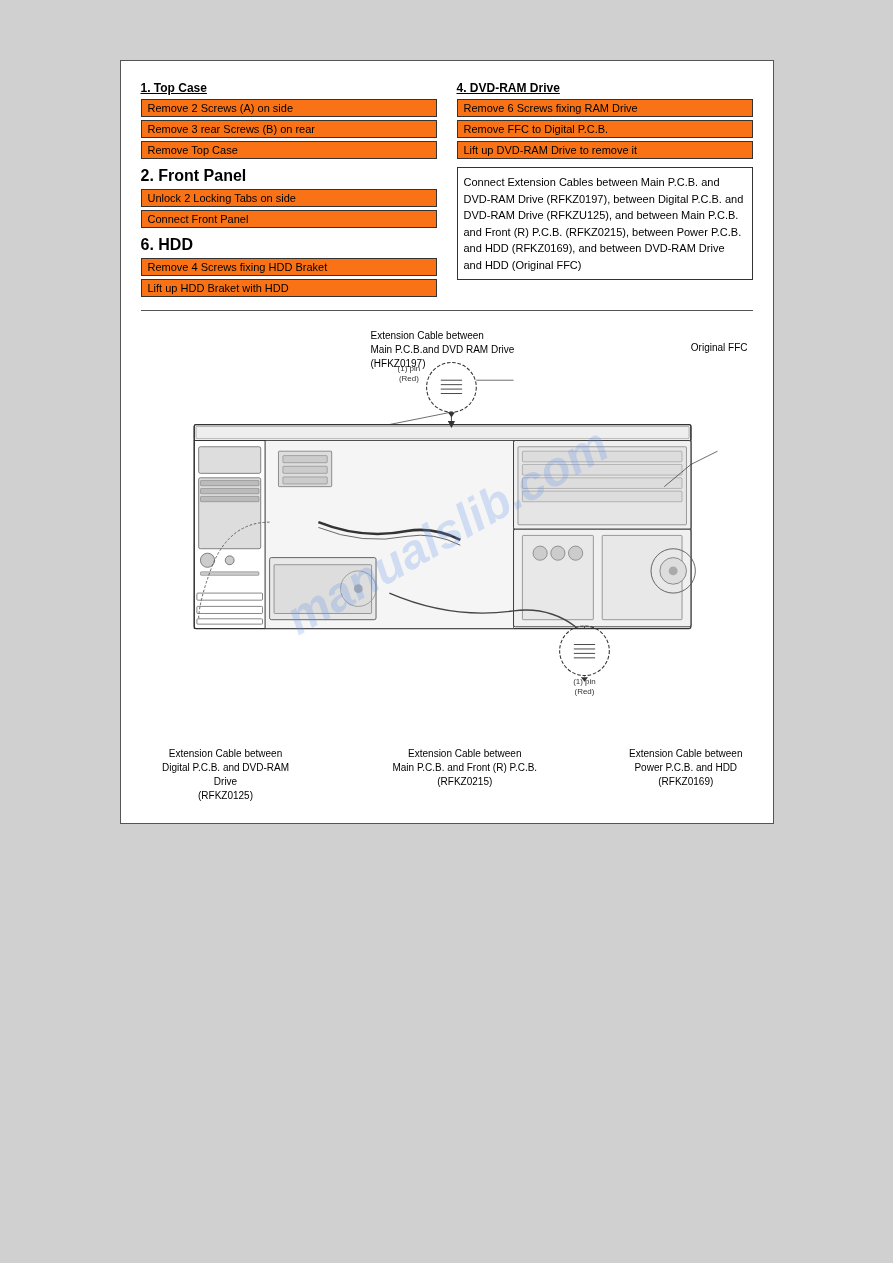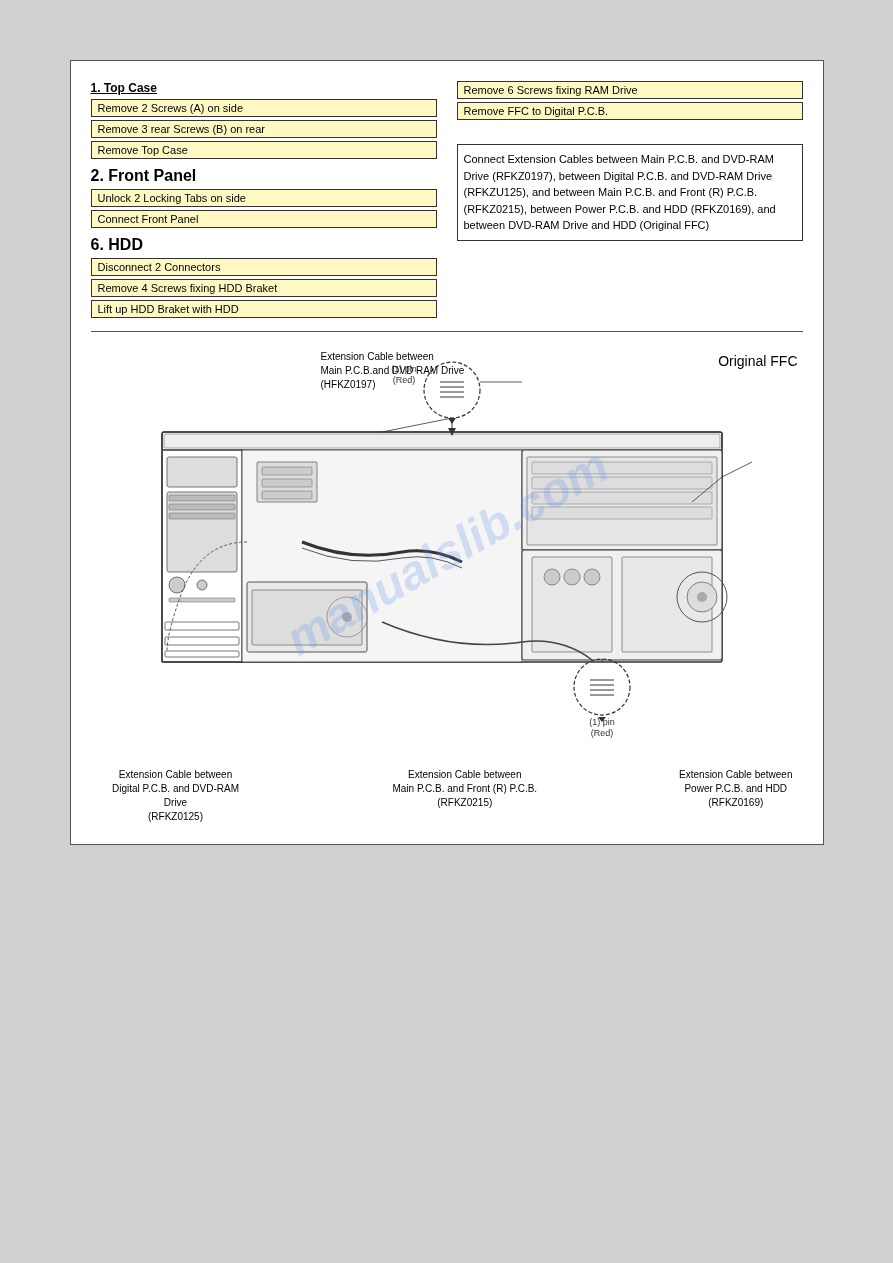--- a/index.html
+++ b/index.html
@@ -9,21 +9,21 @@
       min-height: 1263px;
       font-family: Arial, sans-serif;
       font-size: 12px;
       display: flex;
       justify-content: center;
       align-items: flex-start;
       padding: 60px 30px;
     }
     .page-container {
       background: #ffffff;
-      width: 754px;
+      width: 654px;
       padding: 20px;
       border: 1px solid #555;
     }
     .top-section {
       display: flex;
       gap: 20px;
       margin-bottom: 10px;
     }
     .left-col {
       flex: 1;
@@ -35,34 +35,34 @@
       font-size: 12px;
       font-weight: bold;
       text-decoration: underline;
       margin-bottom: 4px;
     }
     .step-box {
       border: 1px solid #333;
       padding: 2px 6px;
       margin-bottom: 3px;
       font-size: 11px;
-      background: #fef9c3;
+      background: #f97316;
     }
     .subsection-title {
       font-size: 16px;
       font-weight: bold;
       margin-top: 8px;
       margin-bottom: 4px;
     }
     .description-box {
       border: 1px solid #333;
       padding: 6px;
       font-size: 11px;
       line-height: 1.5;
-      margin-top: 24px;
+      margin-top: 8px;
     }
     .diagram-section {
       border-top: 1px solid #555;
       margin-top: 10px;
       padding-top: 10px;
       position: relative;
     }
     .diagram-wrapper {
       position: relative;
       width: 100%;
@@ -112,30 +112,31 @@
       <div class="section-title">1. Top Case</div>
       <div class="step-box">Remove 2 Screws (A) on side</div>
       <div class="step-box">Remove 3 rear Screws (B) on rear</div>
       <div class="step-box">Remove Top Case</div>
 
       <div class="subsection-title">2. Front Panel</div>
       <div class="step-box">Unlock 2 Locking Tabs on side</div>
       <div class="step-box">Connect Front Panel</div>
 
       <div class="subsection-title">6. HDD</div>
-      <div class="step-box">Disconnect 2 Connectors</div>
       <div class="step-box">Remove 4 Screws fixing HDD Braket</div>
       <div class="step-box">Lift up HDD Braket with HDD</div>
 
     </div>
 
     <div class="right-col">
 
+      <div class="section-title">4. DVD-RAM Drive</div>
       <div class="step-box">Remove 6 Screws fixing RAM Drive</div>
       <div class="step-box">Remove FFC to Digital P.C.B.</div>
+      <div class="step-box">Lift up DVD-RAM Drive to remove it</div>
 
       <div class="description-box">Connect Extension Cables between Main P.C.B. and DVD-RAM Drive (RFKZ0197), between Digital P.C.B. and DVD-RAM Drive (RFKZU125), and between Main P.C.B. and Front (R) P.C.B. (RFKZ0215), between Power P.C.B. and HDD (RFKZ0169), and between DVD-RAM Drive and HDD (Original FFC)</div>
 
     </div>
   </div>
 
   <div class="diagram-section">
     <div class="diagram-wrapper">
 
       
@@ -246,21 +247,21 @@
 
       </svg>
 
       
       <div style="position:absolute; top:8px; left:230px; font-size:10px; line-height:1.4;">
         Extension Cable between<br>
         Main P.C.B.and DVD RAM Drive<br>
         (HFKZ0197)
       </div>
 
-      <div style="position:absolute; top:10px; right:5px; font-size:14px; line-height:1.4;margin-left:32px;">
+      <div style="position:absolute; top:20px; right:5px; font-size:10px; line-height:1.4;margin-left:32px;">
         Original FFC
       </div>
 
     </div>
 
     <div class="bottom-labels">
       <div class="bottom-label">
         Extension Cable between<br>
         Digital P.C.B. and DVD-RAM Drive<br>
         (RFKZ0125)

